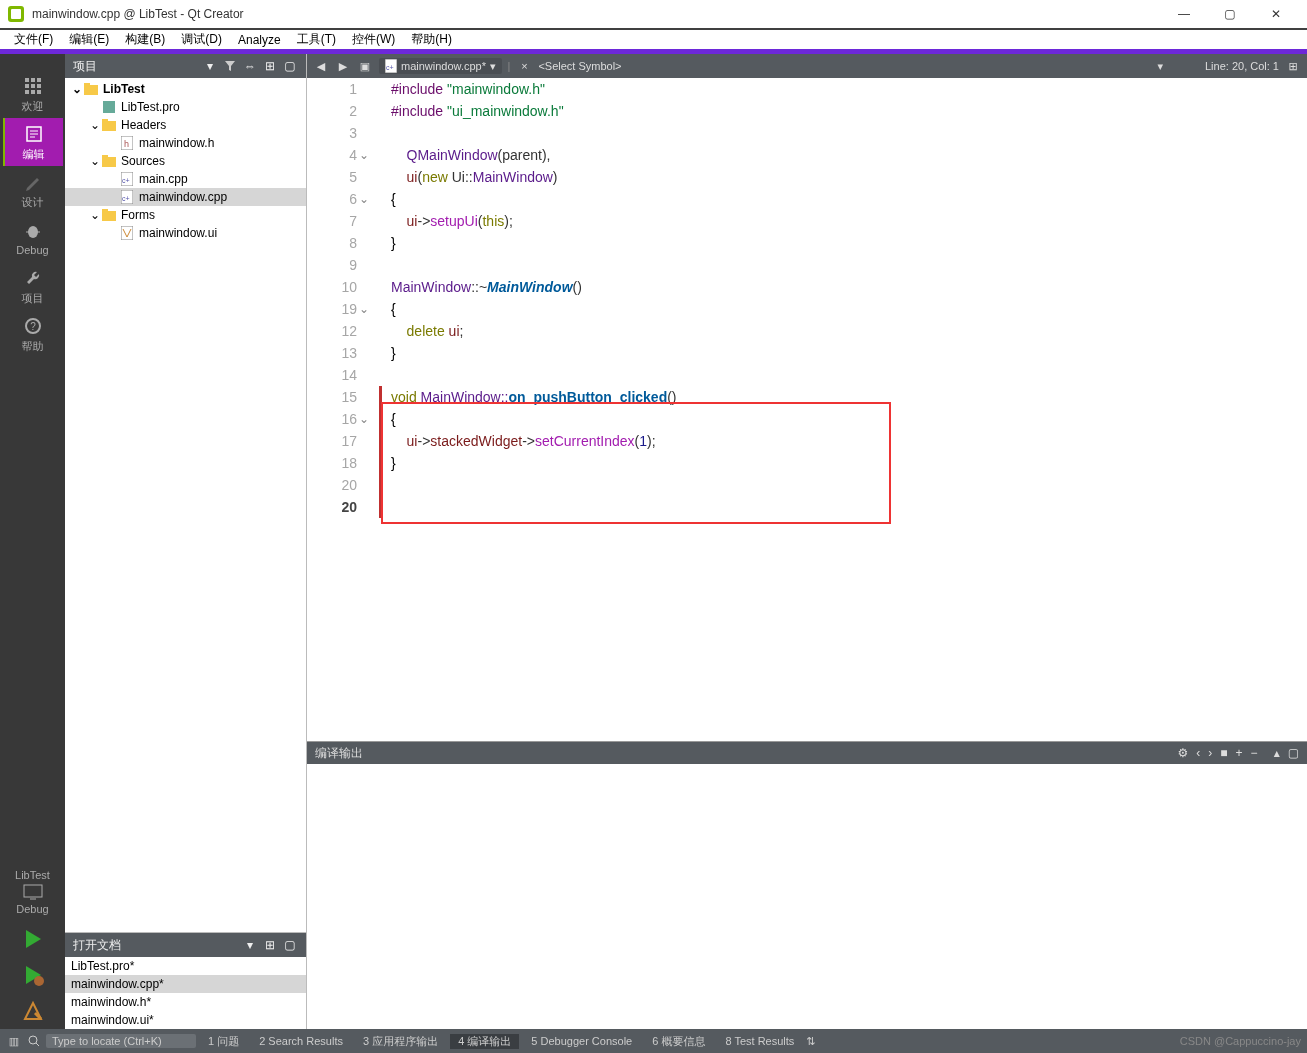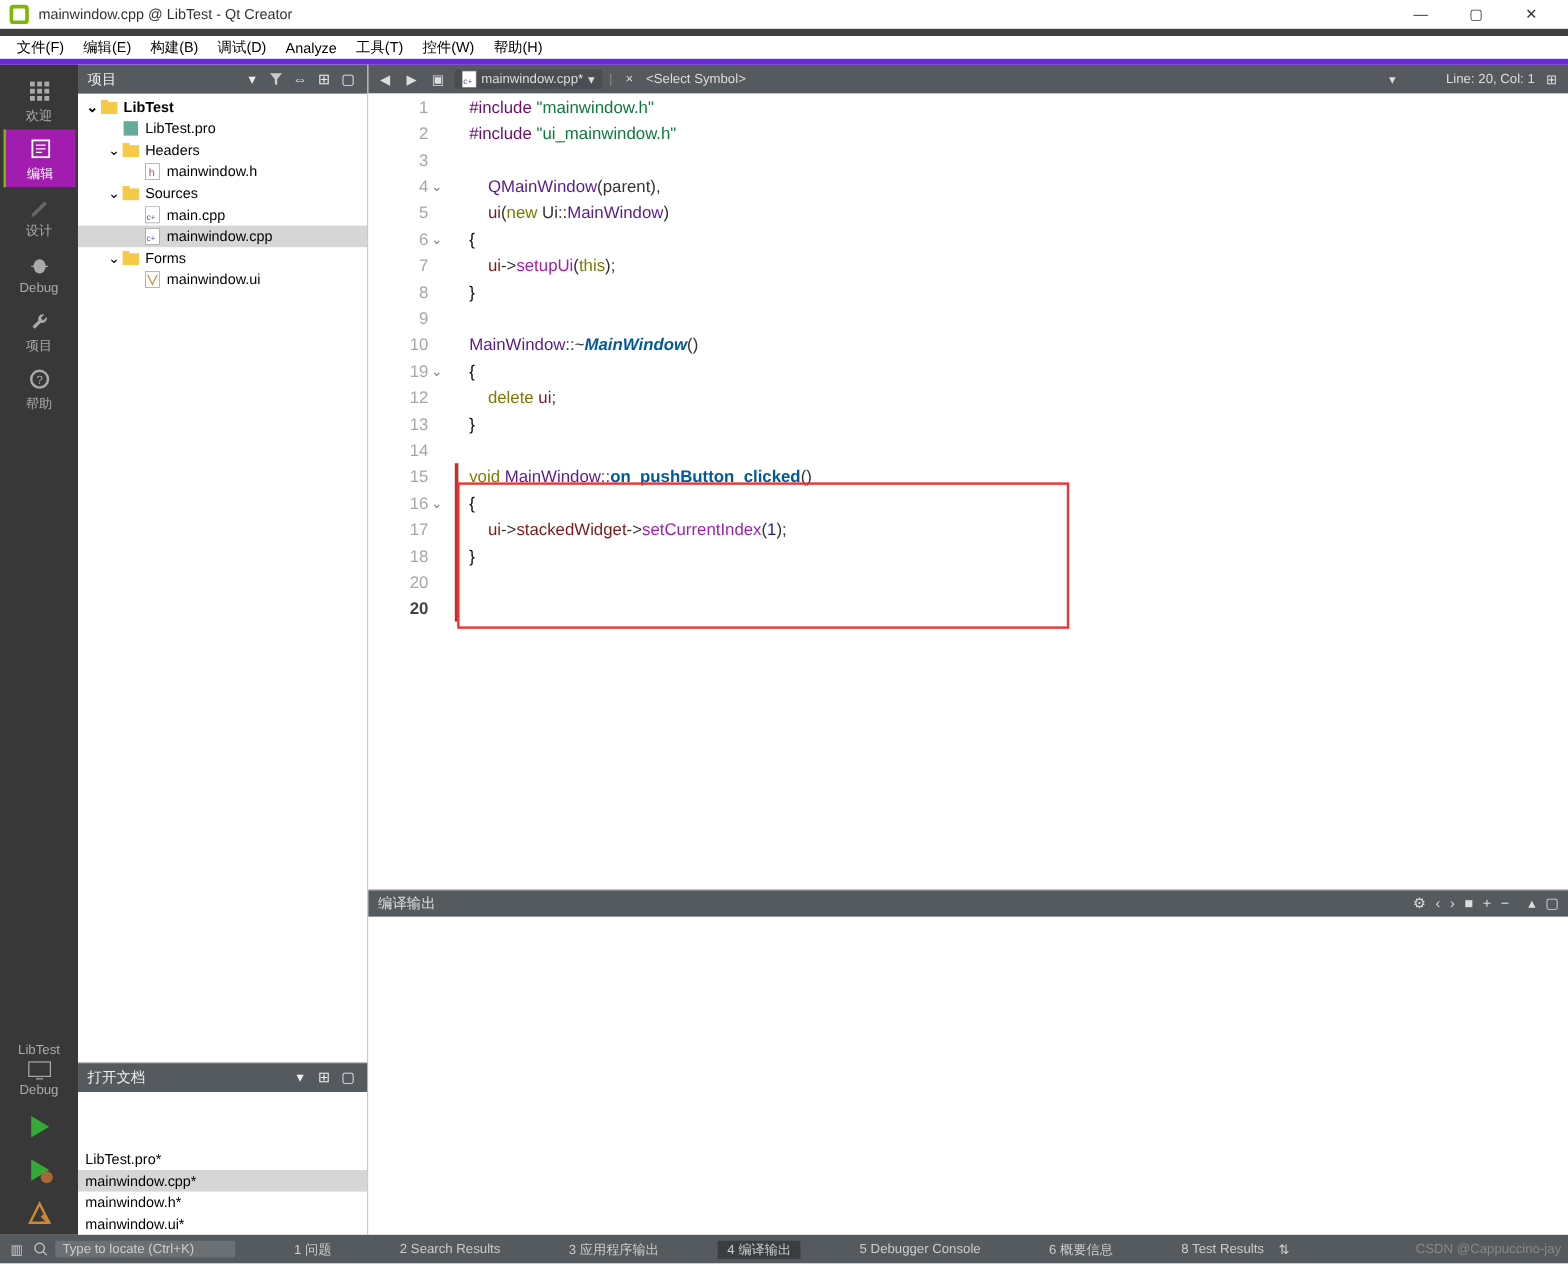--- a/index.html
+++ b/index.html
@@ -1,34 +1,34 @@
 <!DOCTYPE html>
 <html><head>
 <meta charset="utf-8">
 <style>
 * { margin: 0; padding: 0; box-sizing: border-box; font-family: "Microsoft YaHei", "Segoe UI", sans-serif; }
 body { width: 1307px; height: 1053px; background: #fff; overflow: hidden; display: flex; flex-direction: column; font-size: 12px; }
 
 
-.titlebar { height: 30px; background: #fff; display: flex; align-items: center; padding: 0 8px; border-bottom: 6px solid #404040; }
+.titlebar { height: 30px; background: #fff; display: flex; align-items: center; padding: 0 8px; border-bottom: 2px solid #404040; }
 .titlebar .appicon { width: 16px; height: 16px; background: #7fb800; border-radius: 3px; margin-right: 8px; position: relative; }
 .titlebar .appicon::after { content: ""; position: absolute; inset: 3px; background: #fff; border-radius: 1px; }
 .titlebar .title { font-size: 12px; color: #333; }
 .titlebar .winbtns { margin-left: auto; display: flex; }
 .titlebar .winbtn { width: 46px; height: 30px; display: flex; align-items: center; justify-content: center; color: #333; }
 
 
 .menubar { height: 24px; background: #fff; display: flex; align-items: center; padding: 0 6px; border-bottom: 5px solid #6d28d9; font-size: 12px; }
 .menubar .mitem { padding: 2px 8px; cursor: default; }
 
 
 .main { flex: 1; display: flex; min-height: 0; }
 
 
-.activitybar { width: 65px; background: #383838; display: flex; flex-direction: column; align-items: center; padding-top: 6px; color: #aaa; }
+.activitybar { width: 65px; background: #383838; display: flex; flex-direction: column; align-items: center; padding-top: 16px; color: #aaa; }
 .activitybar .abtn { width: 60px; height: 48px; display: flex; flex-direction: column; align-items: center; justify-content: center; font-size: 11px; gap: 2px; cursor: default; }
 .activitybar .abtn.active { background: #a21caf; color: #fff; border-left: 2px solid #7fb800; }
 .activitybar .abtn .ico { width: 22px; height: 22px; display: flex; align-items: center; justify-content: center; }
 .activitybar .spacer { flex: 1; }
 .activitybar .kit { width: 60px; padding: 6px 0; display: flex; flex-direction: column; align-items: center; gap: 2px; font-size: 11px; }
 .activitybar .runico { width: 24px; height: 24px; }
 
 
 .sidepanel { width: 242px; background: #fff; display: flex; flex-direction: column; border-right: 1px solid #bbb; }
 .panelhdr { height: 24px; background: #555a5f; color: #eee; display: flex; align-items: center; padding: 0 8px; font-size: 12px; }
@@ -43,21 +43,21 @@
 .treeitem .tico.folder svg rect { fill: #f7c948; }
 .treeitem .tico.pro svg { fill: #6a9; }
 .treeitem .tico.h svg { fill: #d88; }
 .treeitem .tico.cpp svg { fill: #88d; }
 .treeitem .tico.ui svg { fill: #da8; }
 .treeitem.d0 { padding-left: 6px; font-weight: bold; }
 .treeitem.d1 { padding-left: 24px; }
 .treeitem.d2 { padding-left: 42px; }
 
 .openpanel { border-top: 1px solid #bbb; }
-.openlist { font-size: 12px; margin-top: 47px; }
+.openlist { font-size: 12px; }
 .openitem { height: 18px; display: flex; align-items: center; padding: 0 6px; }
 .openitem.sel { background: #d6d6d6; }
 
 
 .editorcol { flex: 1; display: flex; flex-direction: column; min-width: 0; }
 .edittoolbar { height: 24px; background: #555a5f; color: #ddd; display: flex; align-items: center; padding: 0 6px; font-size: 11px; gap: 6px; }
 .edittoolbar .et-ico { width: 16px; height: 16px; display: flex; align-items: center; justify-content: center; }
 .edittoolbar .et-file { display: flex; align-items: center; gap: 4px; background: #4a4e53; padding: 1px 6px; border-radius: 2px; }
 .edittoolbar .et-sep { color: #888; }
 .edittoolbar .et-spacer { flex: 1; }
@@ -88,21 +88,21 @@
 
 .outpanel { height: 288px; border-top: 1px solid #999; display: flex; flex-direction: column; }
 .outhdr { height: 22px; background: #555a5f; color: #ddd; display: flex; align-items: center; padding: 0 8px; font-size: 12px; gap: 6px; }
 .outhdr .oright { margin-left: auto; display: flex; gap: 8px; align-items: center; }
 .outbody { flex: 1; background: #fff; }
 
 
 .statusbar { height: 24px; background: #555a5f; color: #ccc; display: flex; align-items: center; font-size: 11px; padding: 0 6px; gap: 4px; }
 .statusbar .sico { width: 16px; height: 16px; display: flex; align-items: center; justify-content: center; }
 .statusbar .locate { background: #6b7075; padding: 1px 6px; border-radius: 2px; min-width: 150px; color: #ccc; }
-.statusbar .stab { padding: 0 8px; margin-left: 37px; }
+.statusbar .stab { padding: 0 8px; }
 .statusbar .stab.active { background: #3a3e42; }
 .statusbar .wm { margin-left: auto; color: #888; }
 
 svg { display: block; }
 </style>
 </head>
 <body>
 
 <div class="titlebar">
   <div class="appicon"></div>

